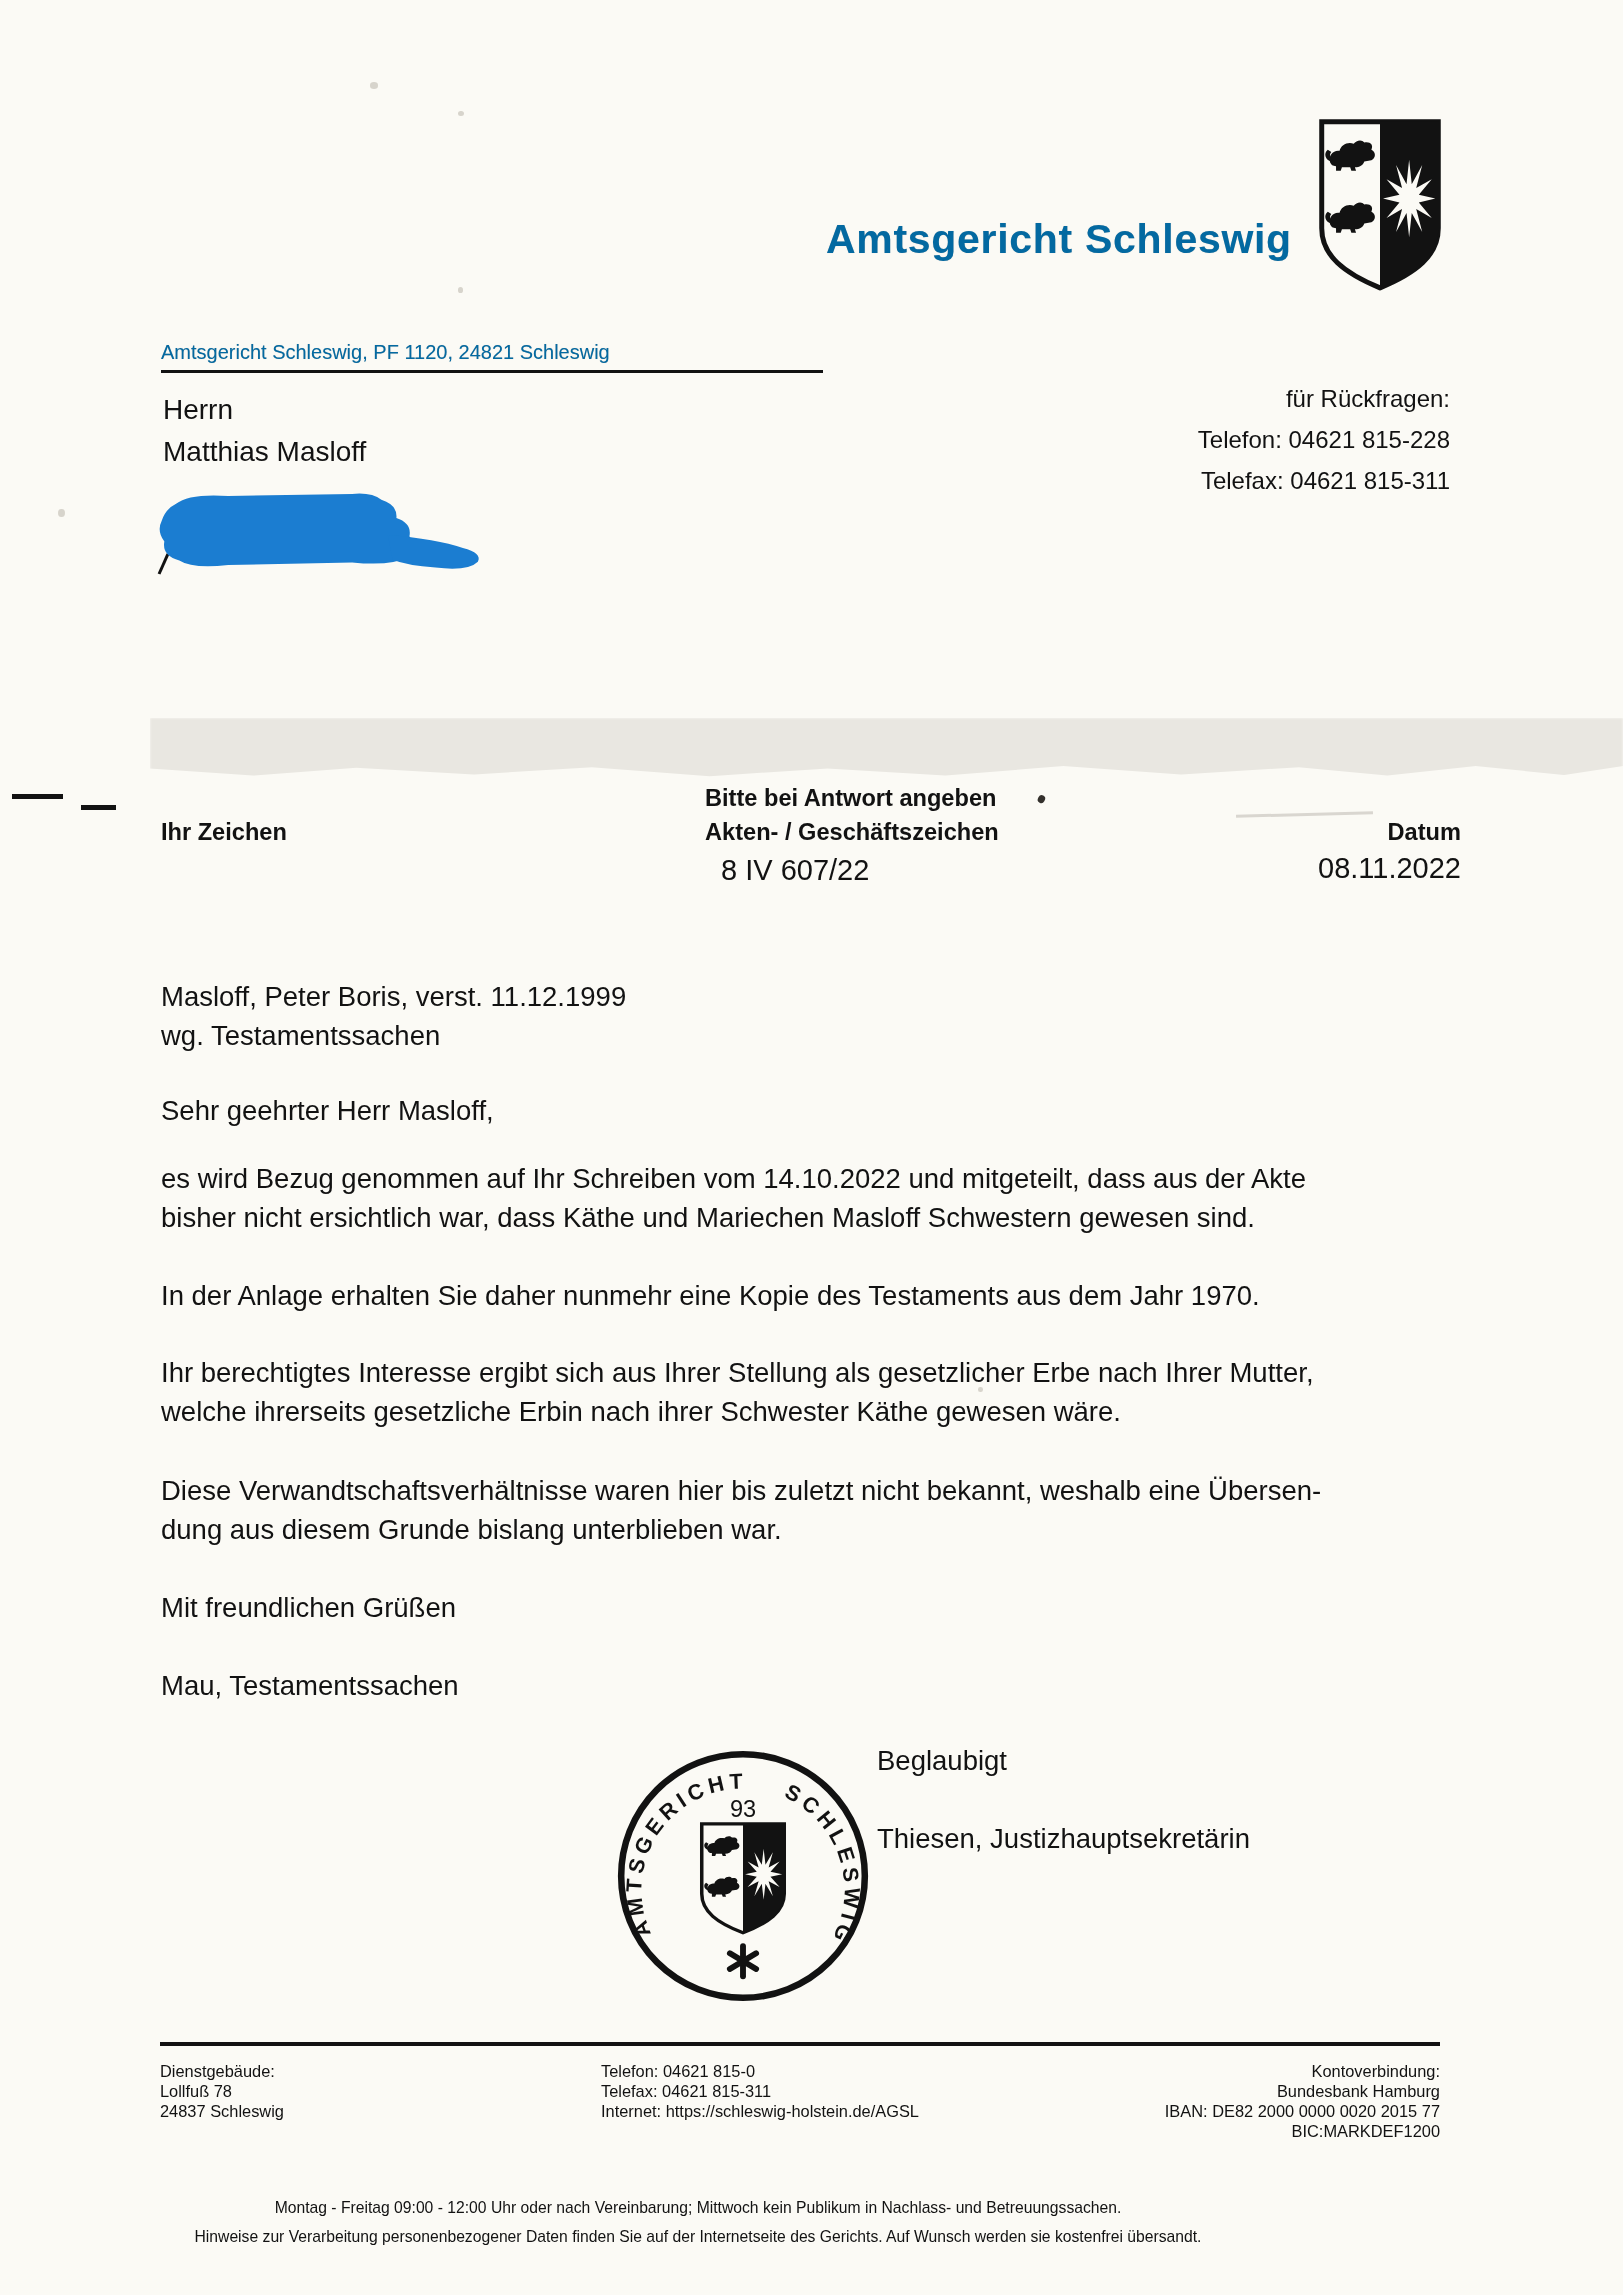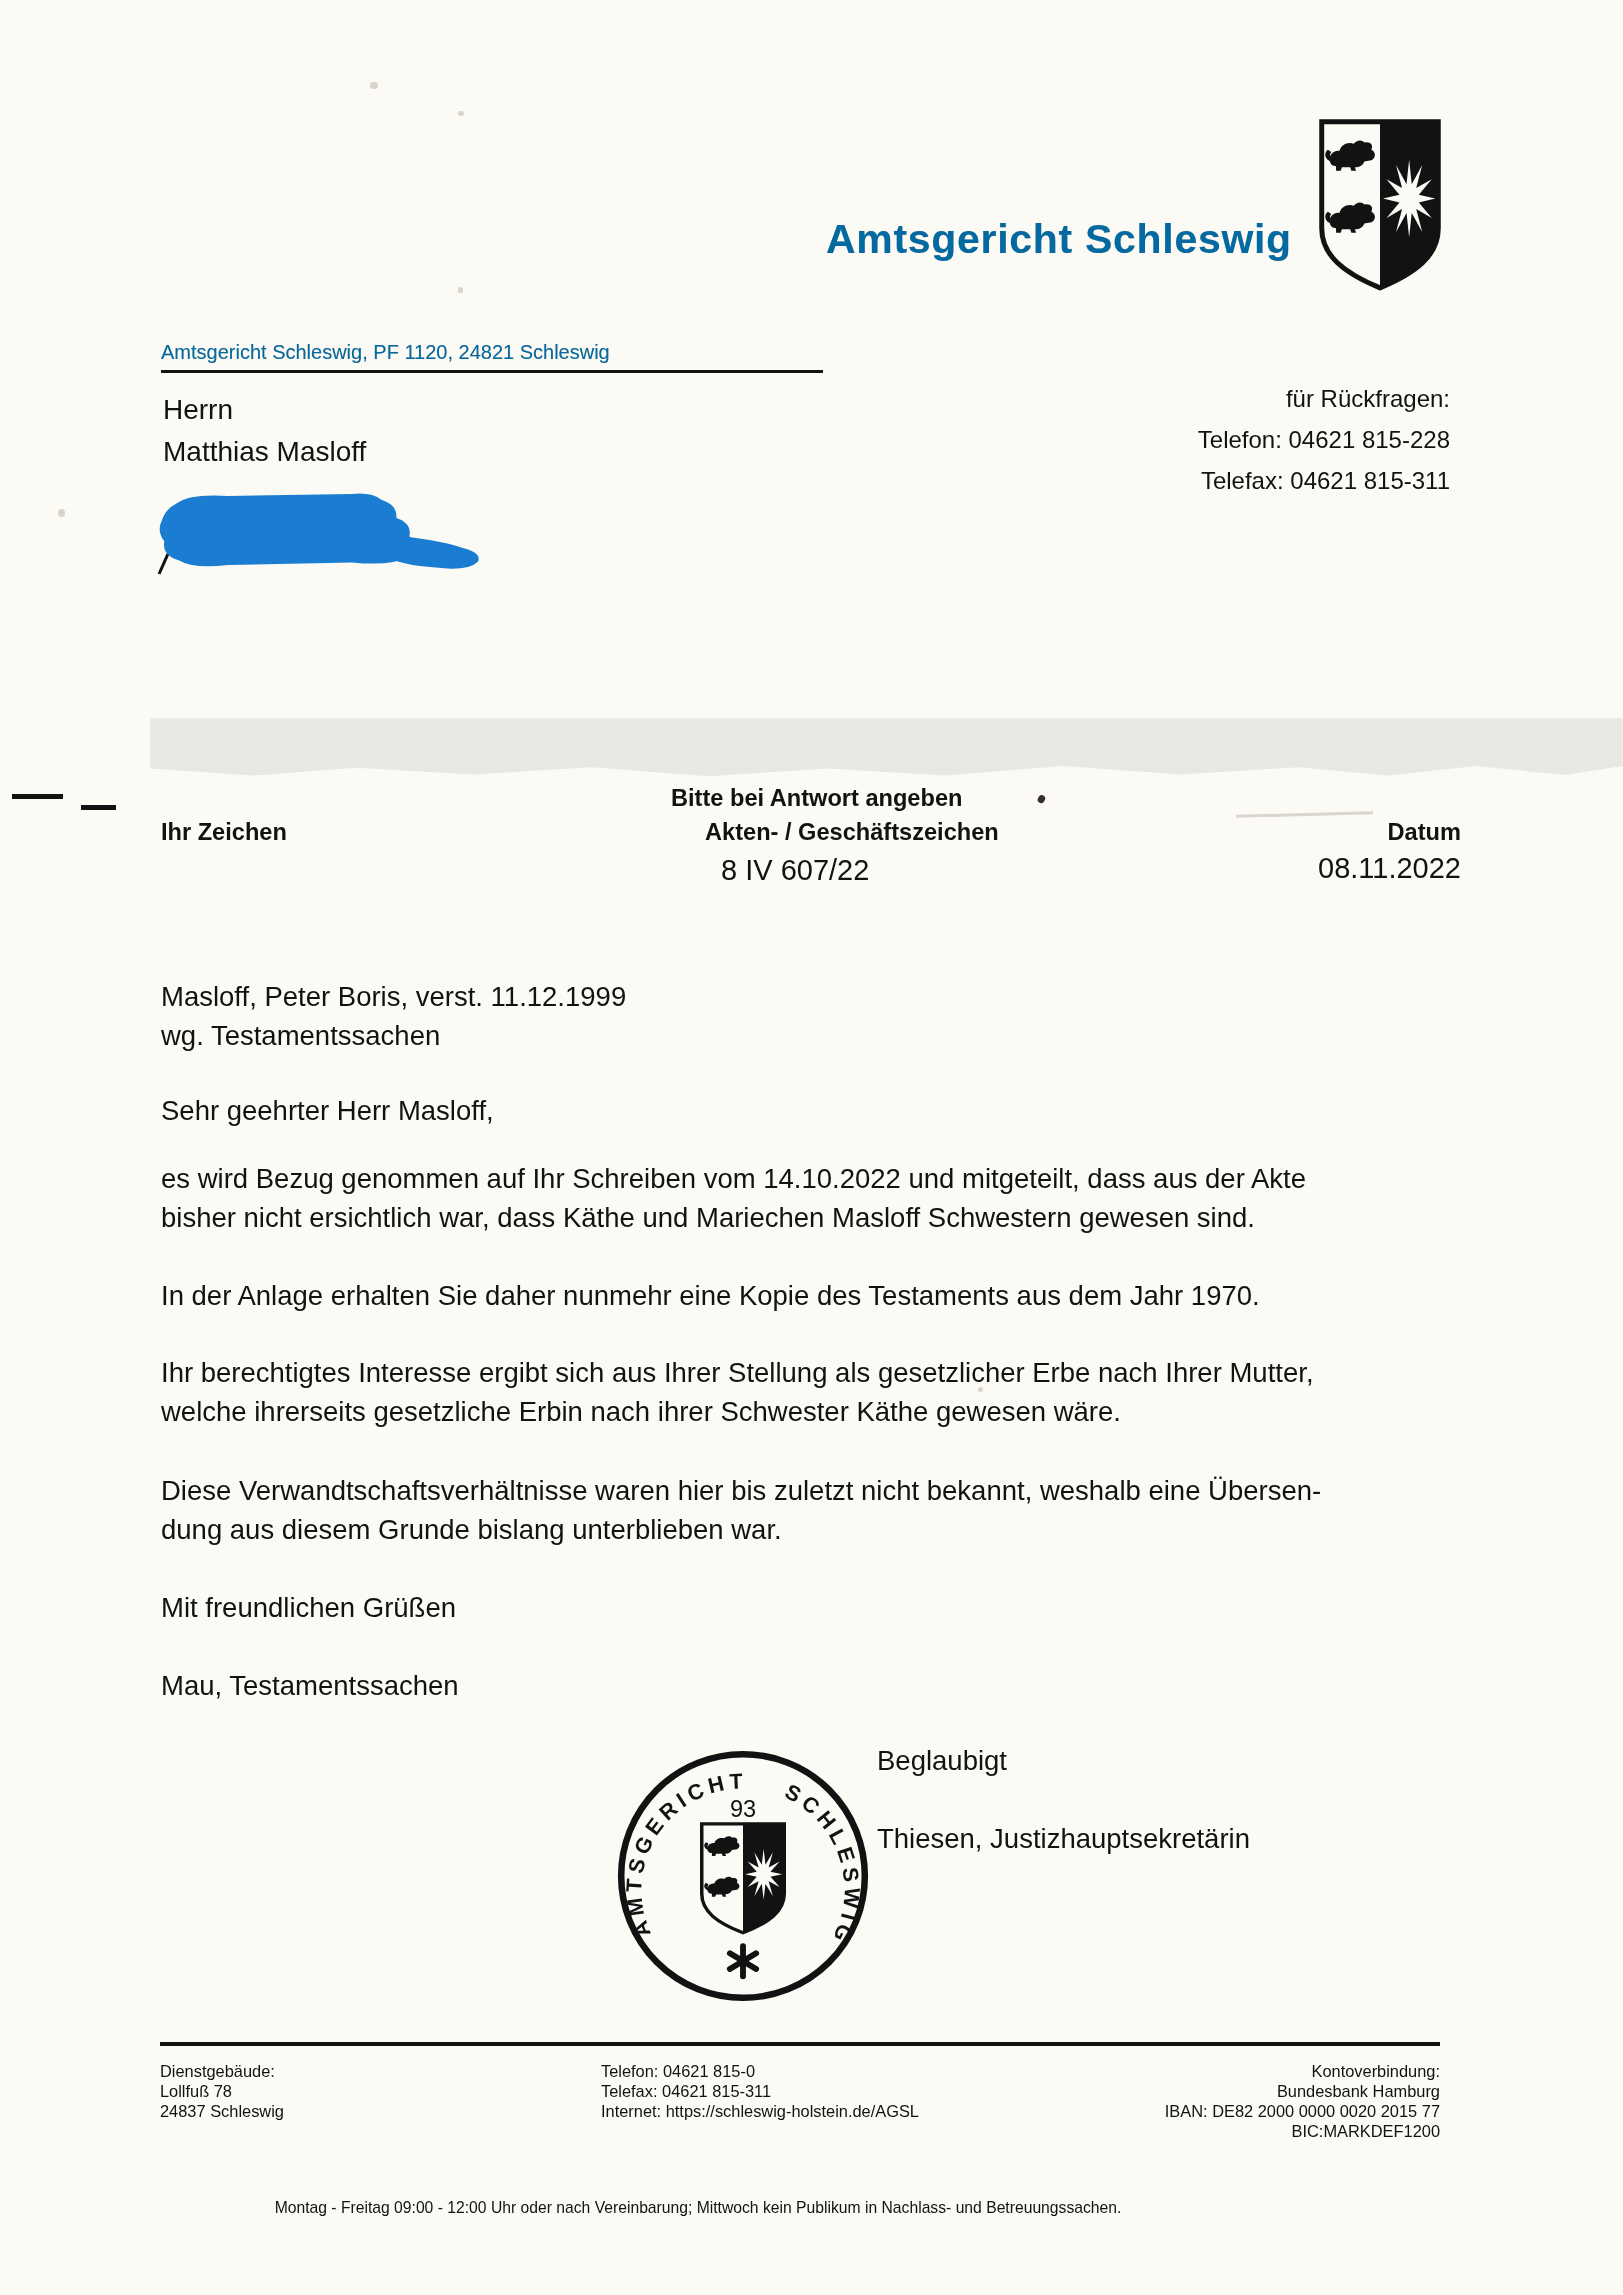--- a/index.html
+++ b/index.html
@@ -90,21 +90,21 @@
        clip-path:polygon(0 0,100% 0,100% 80%,96% 95%,90% 80%,84% 96%,78% 82%,70% 94%,62% 80%,54% 96%,46% 84%,38% 97%,30% 82%,22% 94%,14% 83%,7% 96%,0 84%);"></div>
   <div class="abs" style="left:1236px;top:813px;width:137px;height:2.6px;background:#d9d6d0;transform:rotate(-1.5deg);"></div>
 
   <div class="abs t-contact r" style="left:1112px;top:378px;width:338px;">
     <div>für Rückfragen:</div>
     <div>Telefon: 04621 815-228</div>
     <div>Telefax: 04621 815-311</div>
   </div>
 
   <div class="abs t-reflabel" style="left:161px;top:819px;">Ihr Zeichen</div>
-  <div class="abs t-reflabel" style="left:671px;top:785px;">Bitte bei Antwort angeben</div>
+  <div class="abs t-reflabel" style="left:705px;top:785px;">Bitte bei Antwort angeben</div>
   <div class="abs" style="left:1038px;top:795px;width:6.5px;height:7.9px;background:#33302c;border-radius:50%;transform:rotate(30deg);"></div>
   <div class="abs t-reflabel" style="left:705px;top:819px;">Akten- / Geschäftszeichen</div>
   <div class="abs t-refval" style="left:705px;top:854px;margin-left:16px;">8 IV 607/22</div>
   <div class="abs t-reflabel r" style="left:1243px;top:819px;width:218px;">Datum</div>
   <div class="abs t-refval r" style="left:1243px;top:852px;width:218px;">08.11.2022</div>
 
   <div class="abs t-body pre" style="left:161px;top:977px;">Masloff, Peter Boris, verst. 11.12.1999
 wg. Testamentssachen</div>
 
   <div class="abs t-body" style="left:161px;top:1091px;">Sehr geehrter Herr Masloff,</div>
@@ -145,16 +145,17 @@
 24837 Schleswig</div>
   <div class="abs t-foot pre" style="left:601px;top:2061px;">Telefon: 04621 815-0
 Telefax: 04621 815-311
 Internet: https://schleswig-holstein.de/AGSL</div>
   <div class="abs t-foot pre r" style="left:981px;top:2061px;width:459px;">Kontoverbindung:
 Bundesbank Hamburg
 IBAN: DE82 2000 0000 0020 2015 77
 BIC:MARKDEF1200</div>
   <div class="abs t-fine c" style="left:0px;top:2193px;width:1396px;">
     <div>Montag - Freitag 09:00 - 12:00 Uhr oder nach Vereinbarung; Mittwoch kein Publikum in Nachlass- und Betreuungssachen.</div>
+    <div>Hinweise zur Verarbeitung personenbezogener Daten finden Sie auf der Internetseite des Gerichts. Auf Wunsch werden sie kostenfrei übersandt.</div>
   </div>
 
 </div>
 
 
 </body></html>

